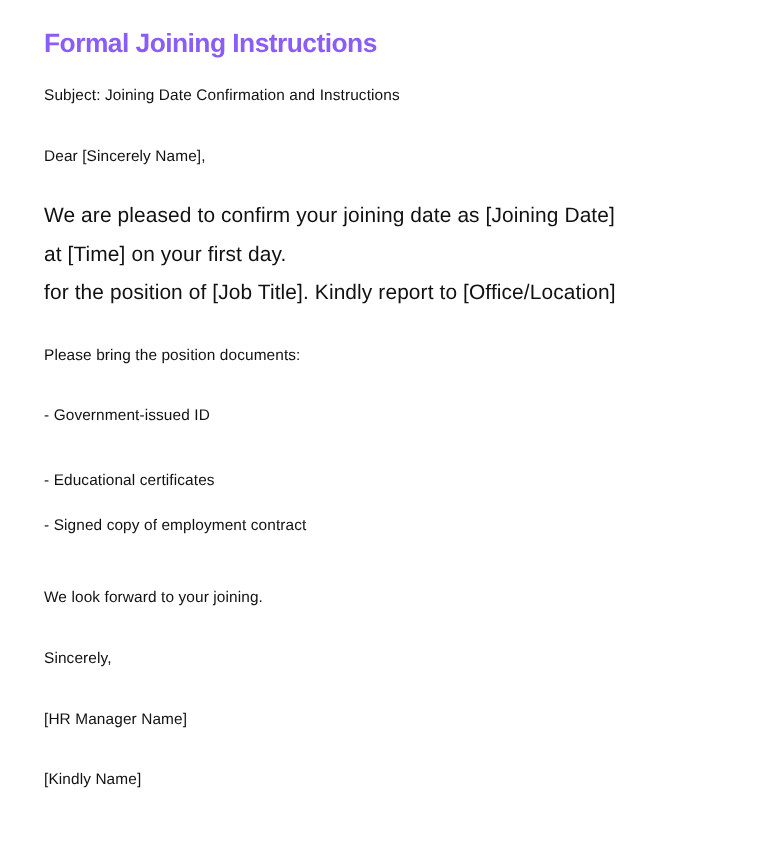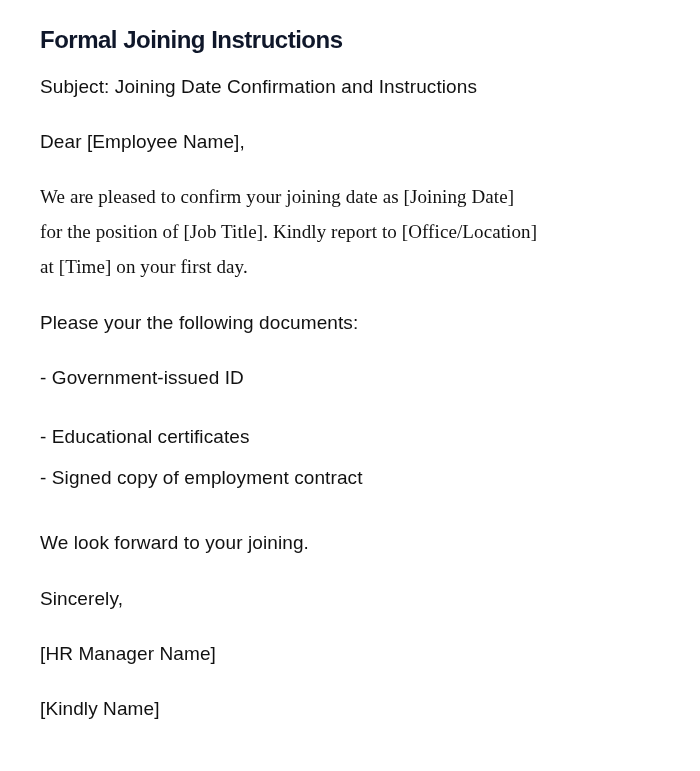--- a/index.html
+++ b/index.html
@@ -19,60 +19,60 @@
       padding: 0 40px;
     }
     .title {
       position: absolute;
       left: 40px;
       top: 26px;
       margin: 0;
       font-size: 24px;
       font-weight: bold;
       letter-spacing: -0.5px;
-      color: #0f172a;
+      color: #8b5cf6;
       white-space: nowrap;
     }
     .line {
       position: absolute;
       left: 40px;
       margin: 0;
-      font-size: 19px;
+      font-size: 14px;
       line-height: 35px;
       letter-spacing: 0.1px;
       white-space: nowrap;
     }
     .para {
       position: absolute;
       left: 40px;
       width: 620px;
       margin: 0;
       font-size: 19px;
       line-height: 35px;
       letter-spacing: 0.1px;
     }
-    .para span { display: block; white-space: nowrap; font-family: Liberation Serif, serif; }
+    .para span { display: block; white-space: nowrap; }
   </style>
 </head>
 <body>
 
 <div class="doc">
   <h1 class="title">Formal Joining Instructions</h1>
 
   <p class="line" style="top:69px">Subject: Joining Date Confirmation and Instructions</p>
 
-  <p class="line" style="top:124px">Dear [Employee Name],</p>
+  <p class="line" style="top:124px">Dear [Sincerely Name],</p>
 
   <div class="para" style="top:179px">
     <span>We are pleased to confirm your joining date as [Joining Date]</span>
+    <span>at [Time] on your first day.</span>
     <span>for the position of [Job Title]. Kindly report to [Office/Location]</span>
-    <span>at [Time] on your first day.</span>
   </div>
 
-  <p class="line" style="top:305px">Please your the following documents:</p>
+  <p class="line" style="top:305px">Please bring the position documents:</p>
 
   <p class="line" style="top:360px">- Government-issued ID</p>
   <p class="line" style="top:419px">- Educational certificates</p>
   <p class="line" style="top:460px">- Signed copy of employment contract</p>
 
   <p class="line" style="top:525px">We look forward to your joining.</p>
 
   <p class="line" style="top:581px">Sincerely,</p>
 
   <p class="line" style="top:636px">[HR Manager Name]</p>

